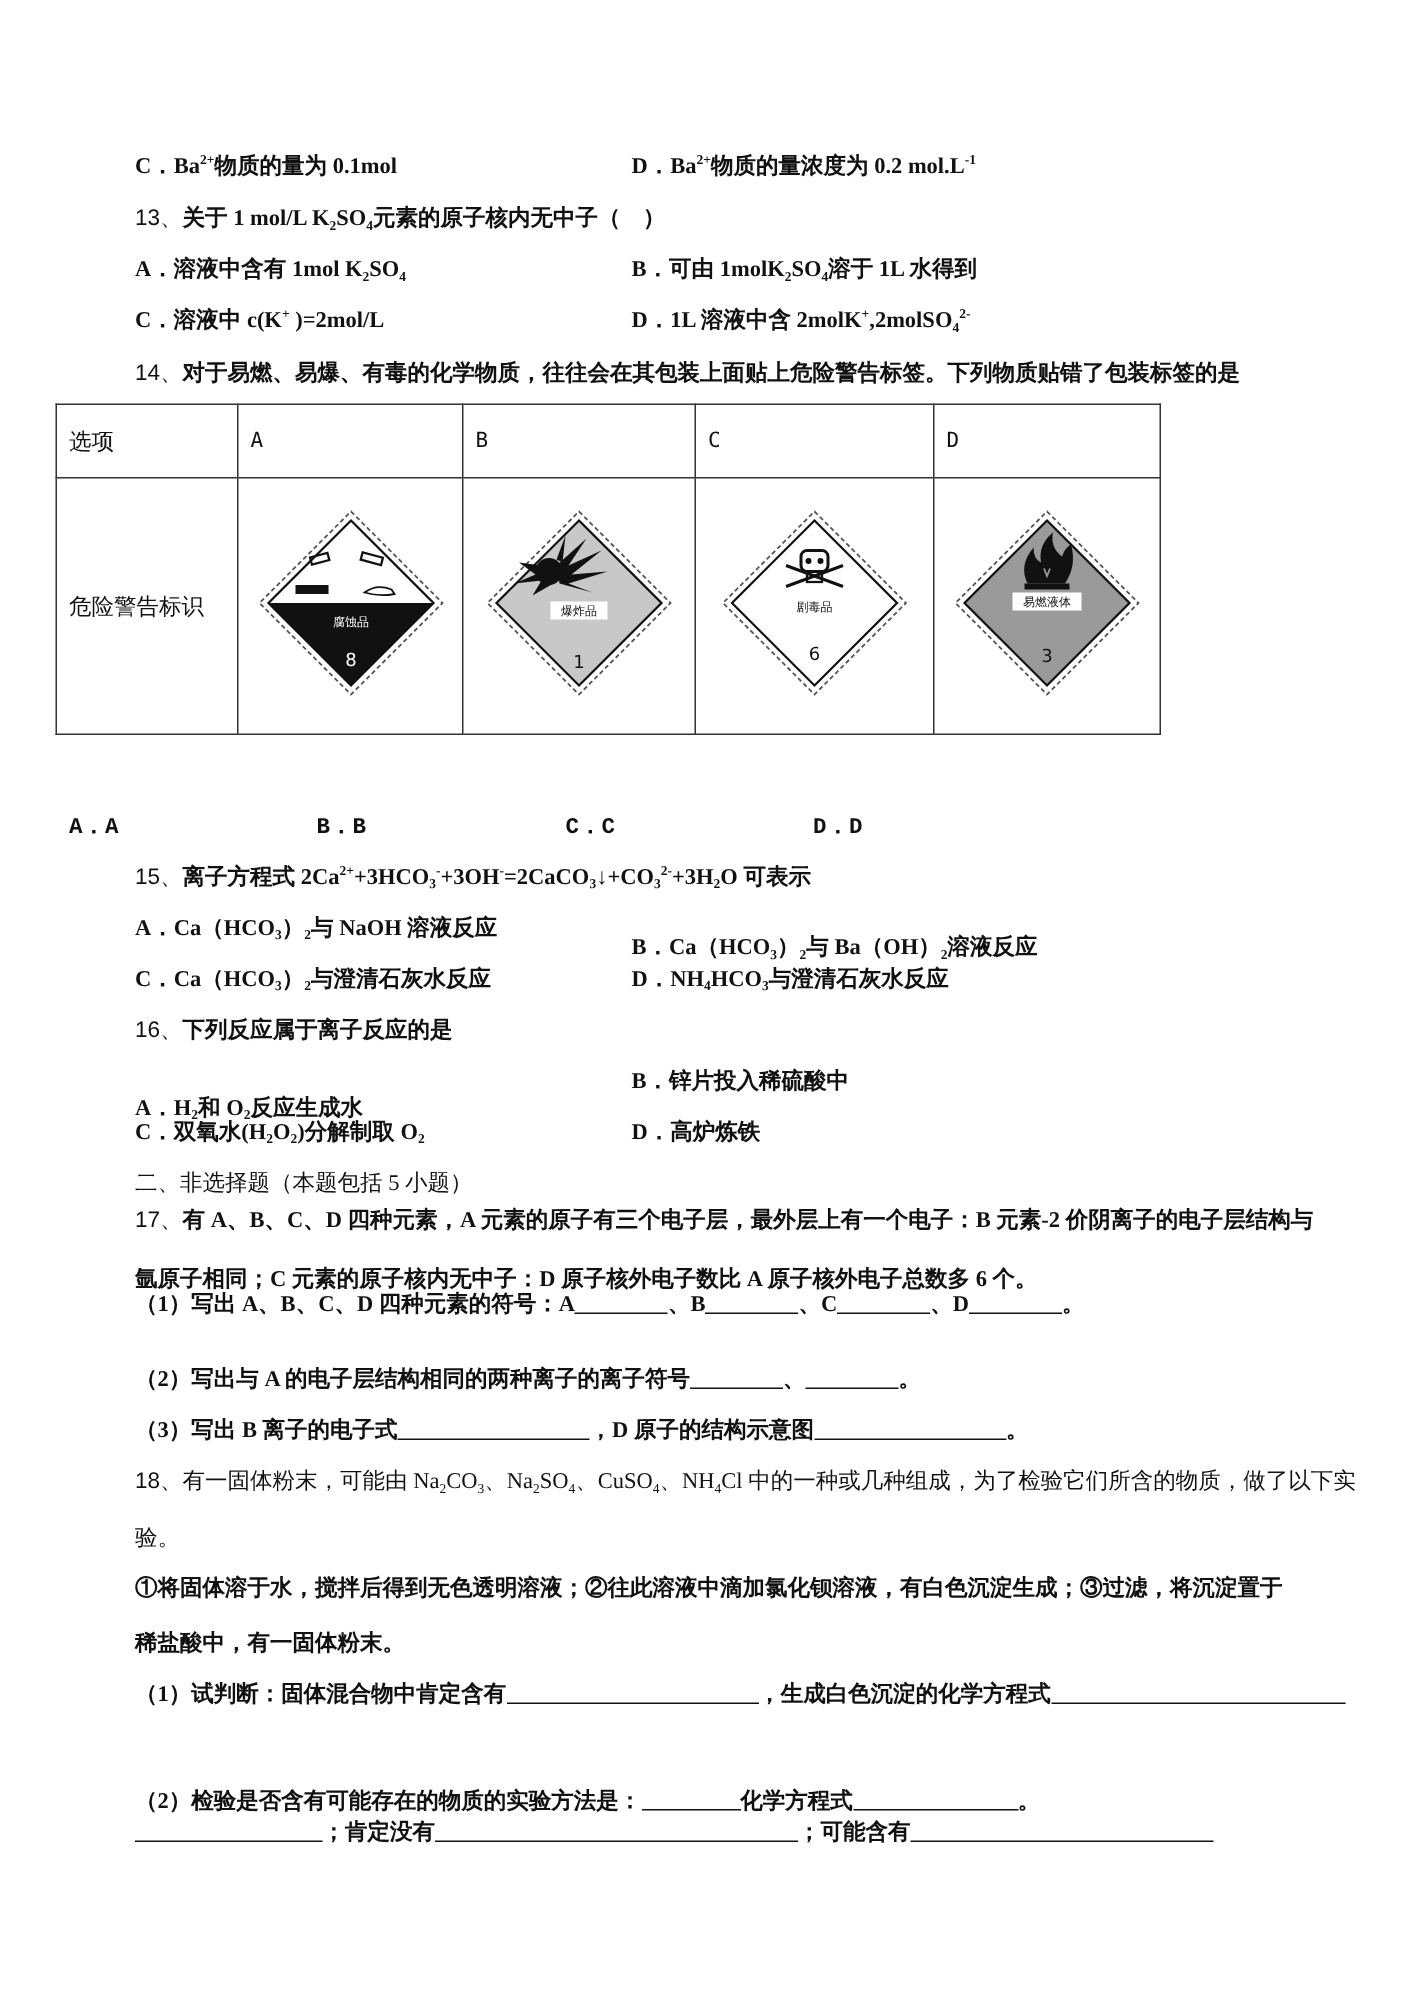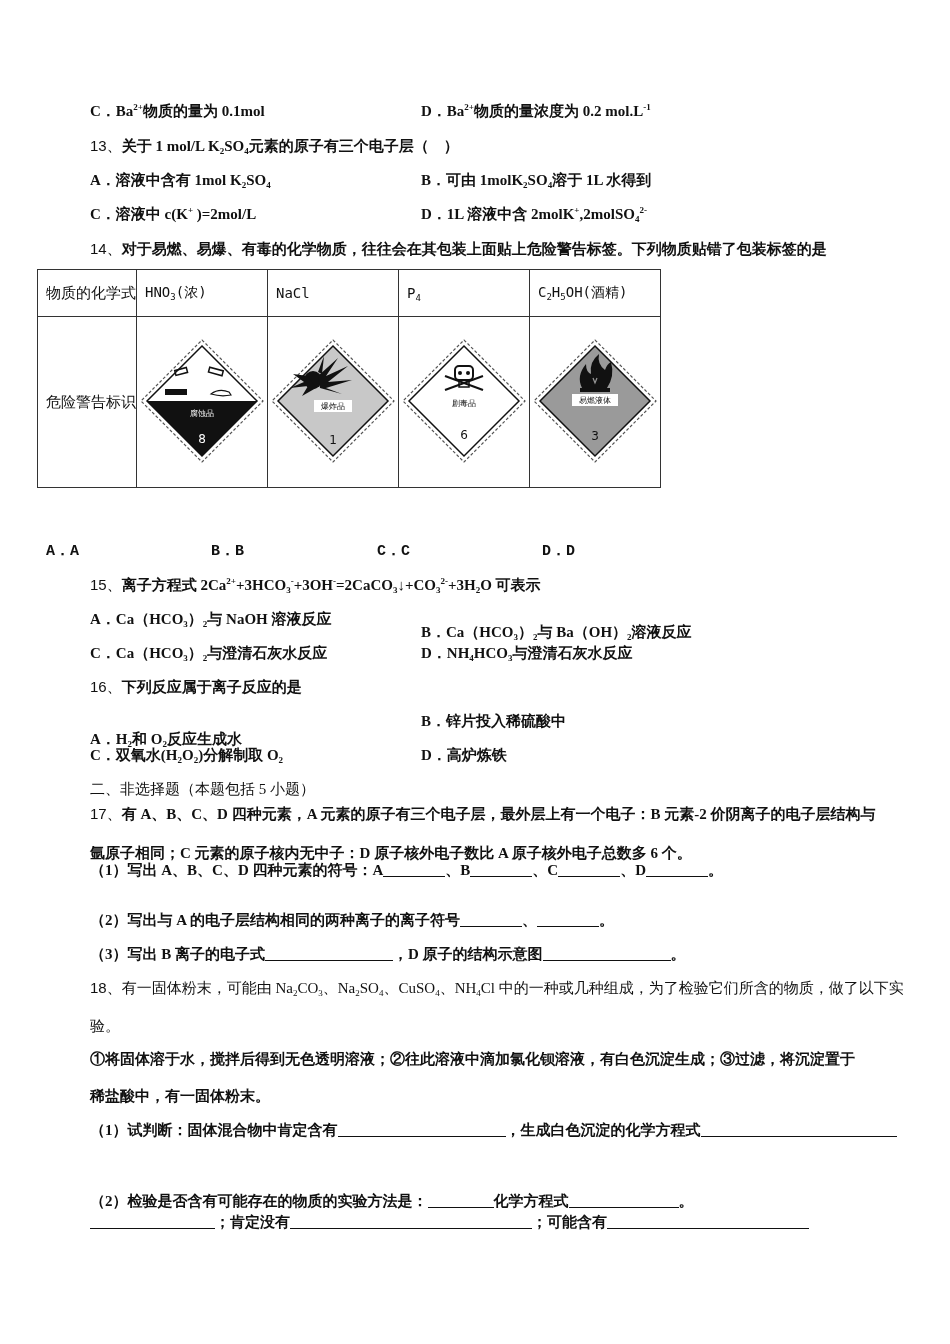--- a/index.html
+++ b/index.html
@@ -23,47 +23,47 @@
 <body>
 
 <div class="line b" style="top:101px;">
   <span>C．</span><span>Ba</span><sup>2+</sup><span>物质的量为 0.1mol</span>
 </div>
 <div class="line b col2" style="top:101px;">
   <span>D．</span><span>Ba</span><sup>2+</sup><span>物质的量浓度为 0.2 mol.L</span><sup>-1</sup>
 </div>
 
 <div class="line b" style="top:136px;">
-  <span class="num">13、</span><span>关于 1 mol/L K</span><sub>2</sub><span>SO</span><sub>4</sub><span>元素的原子有三个电子层（　）</span>
+  <span class="num">13、</span><span>关于 1 mol/L K</span><sub>2</sub><span>SO</span><sub>4</sub><span>元素的原子核内无中子（　）</span>
 </div>
 <div class="line b" style="top:170px;">
   <span>A．</span><span>溶液中含有 1mol K</span><sub>2</sub><span>SO</span><sub>4</sub>
 </div>
 <div class="line b col2" style="top:170px;">
   <span>B．</span><span>可由 1molK</span><sub>2</sub><span>SO</span><sub>4</sub><span>溶于 1L 水得到</span>
 </div>
 <div class="line b" style="top:204px;">
   <span>C．</span><span>溶液中 c(K</span><sup>+</sup><span> )=2mol/L</span>
 </div>
 <div class="line b col2" style="top:204px;">
   <span>D．</span><span>1L 溶液中含 2molK</span><sup>+</sup><span>,2molSO</span><sub>4</sub><sup>2-</sup>
 </div>
 
 <div class="line b" style="top:239px;">
   <span class="num">14、</span><span>对于易燃、易爆、有毒的化学物质，往往会在其包装上面贴上危险警告标签。下列物质贴错了包装标签的是</span>
 </div>
 
 <table class="hz">
   <tbody>
-  <tr style="height:47px;">
-    <td class="hdr">物质的化学式</td>
-    <td><span>HNO</span><sub>3</sub><span>(浓)</span></td>
-    <td><span>NaCl</span></td>
-    <td><span>P</span><sub>4</sub></td>
-    <td><span>C</span><sub>2</sub><span>H</span><sub>5</sub><span>OH(酒精)</span></td>
+      <tr style="height:49px;">
+    <td class="hdr" style="width:112px;">选项</td>
+    <td style="width:141px;">A</td>
+    <td style="width:146px;">B</td>
+    <td style="width:150px;">C</td>
+    <td style="width:142px;">D</td>
   </tr>
   <tr style="height:171px;">
     <td class="hdr">危险警告标识</td>
 
     <td class="diamond-cell">
       <svg width="130" height="130" viewBox="0 0 130 130">
         <polygon points="65,4 126,65 65,126 4,65" fill="none" stroke="#555" stroke-width="1.2" stroke-dasharray="3,2"></polygon>
         <polygon points="65,10 120,65 65,120 10,65" fill="#fff" stroke="#111" stroke-width="1.5"></polygon>
         <polygon points="10,65 120,65 65,120" fill="#111"></polygon>
         <rect x="28" y="53" width="22" height="6" fill="#111"></rect>

